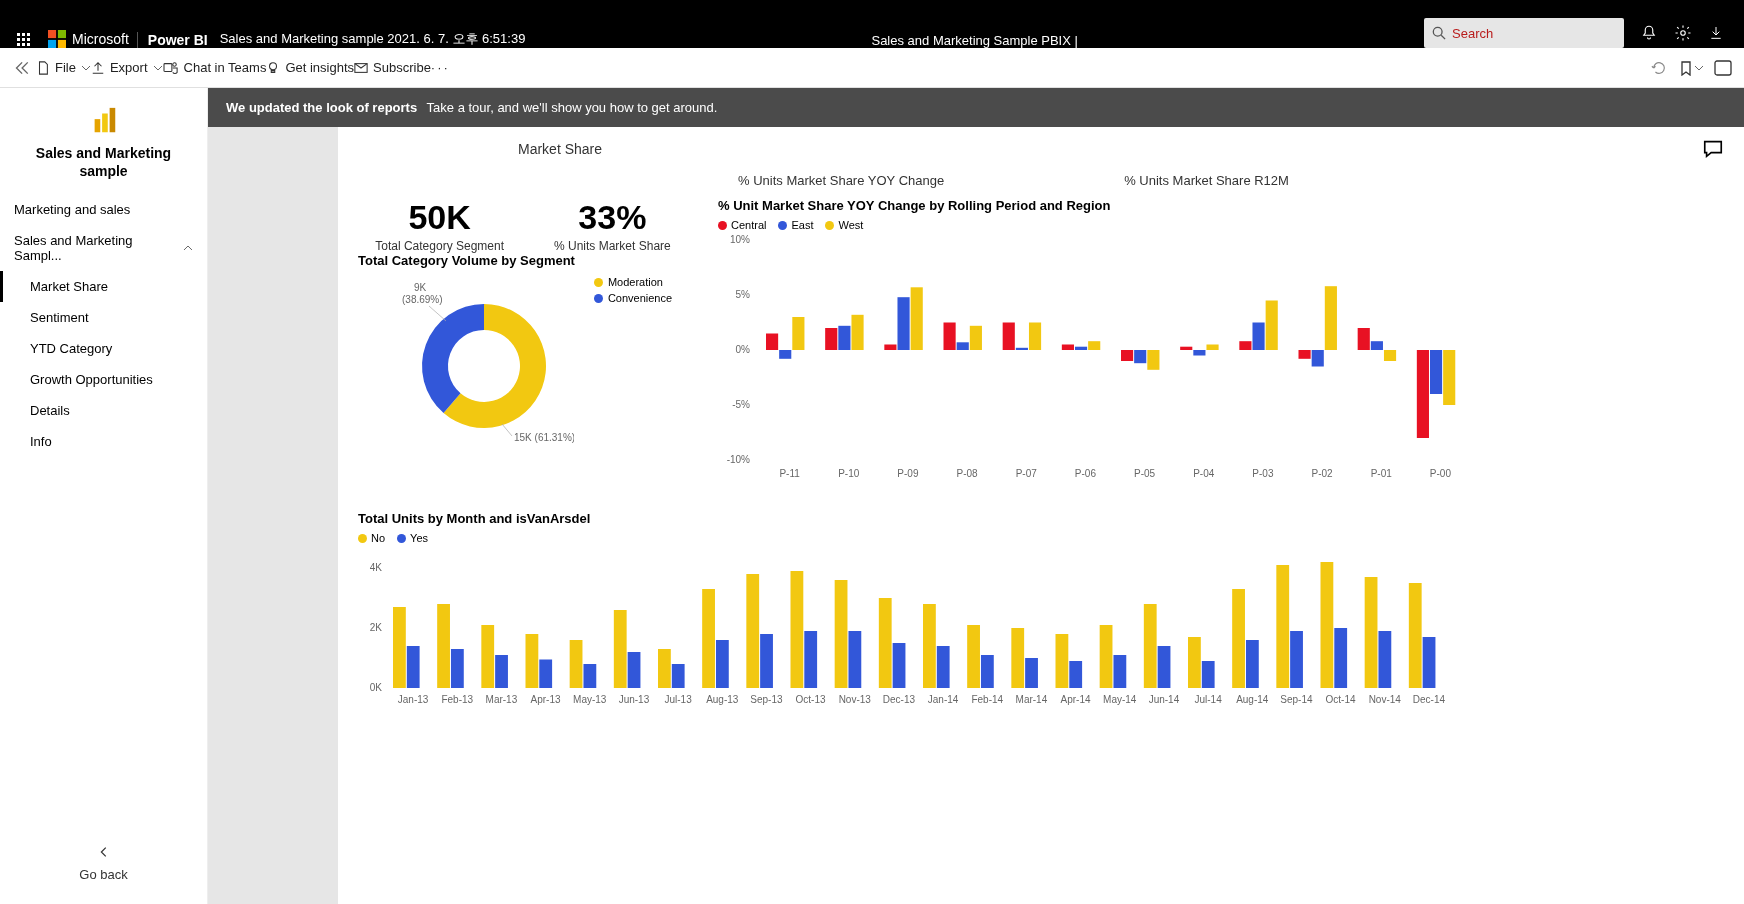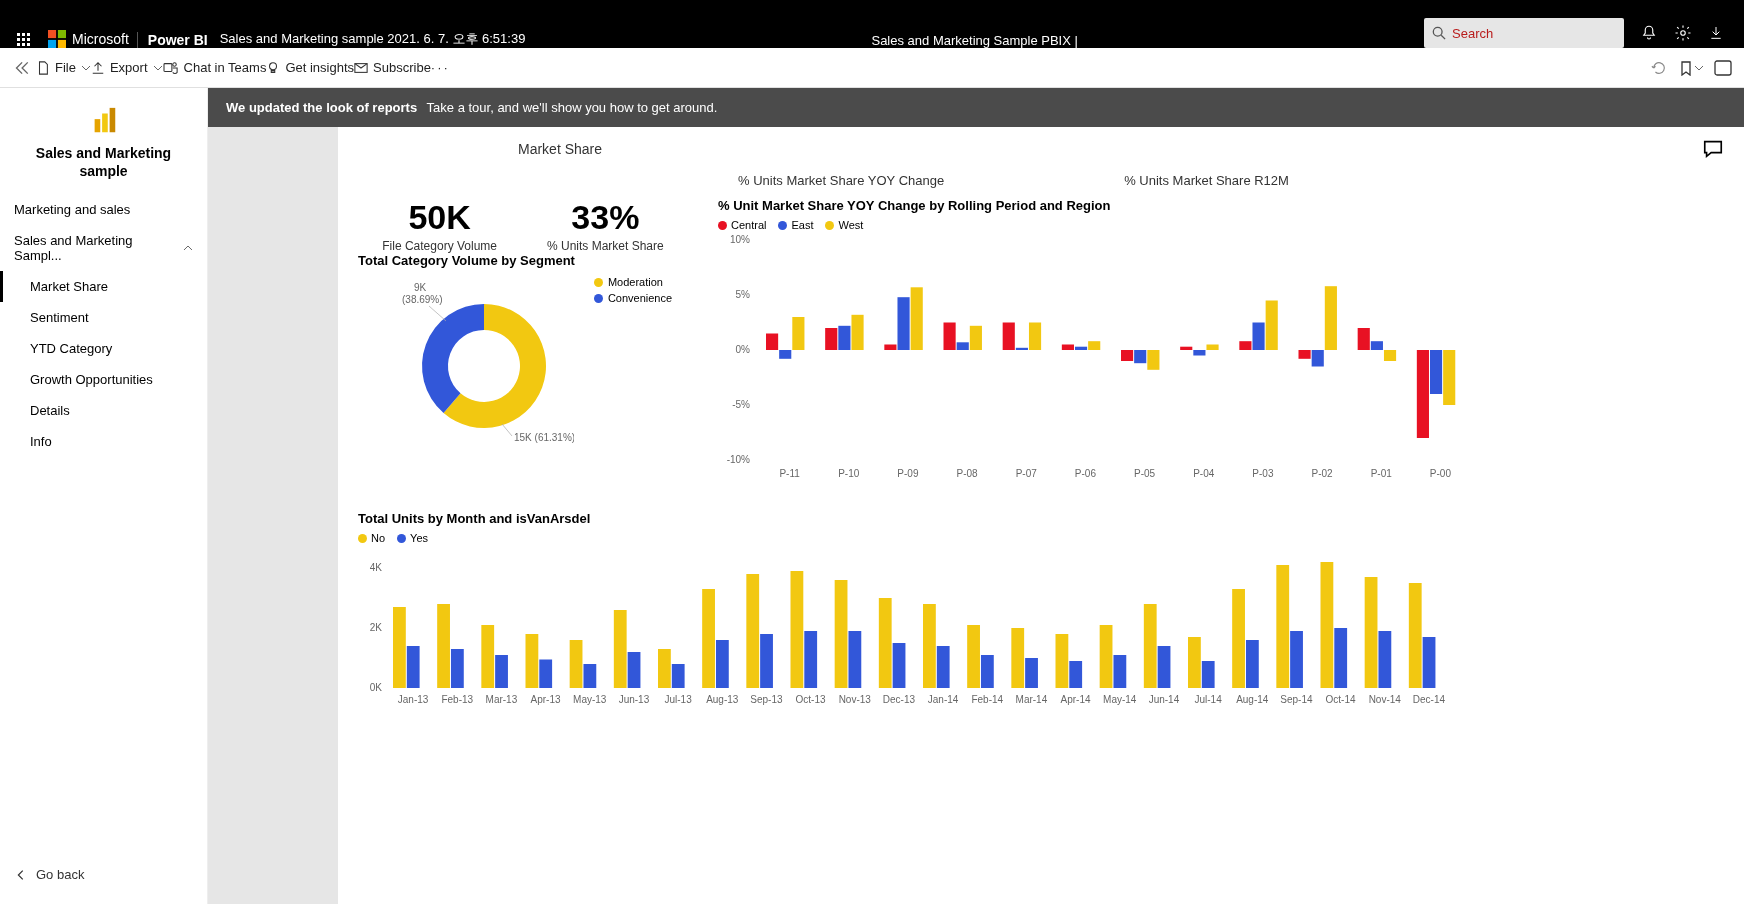--- a/index.html
+++ b/index.html
@@ -18,21 +18,21 @@
 .toolbar .spacer { flex:1; }
 .toolbar .chev { width:18px; margin-right:6px; cursor:pointer; }
 .main { display:flex; height:calc(100% - 88px); }
 .side { width:208px; border-right:1px solid #eee; padding:12px 0; font-size:13px; display:flex; flex-direction:column; }
 .side .logo { display:flex; justify-content:center; padding:6px 0 8px; }
 .side .ws-title { text-align:center; font-weight:600; font-size:14px; padding:0 18px 14px; line-height:1.3; }
 .side .nav-item { padding:8px 14px; cursor:pointer; display:flex; align-items:center; justify-content:space-between; }
 .side .nav-item.group { font-size:13px; }
 .side .sub { padding-left:30px; }
 .side .sub.active { border-left:3px solid #000; padding-left:27px; font-weight:400; }
-.side .goback { margin-top:auto; padding:10px 14px; display:flex; align-items:center; gap:8px; color:#333; font-size:13px; }
+.side .goback { margin-top:auto; padding:10px 14px; display:flex; align-items:center; gap:8px; color:#333; font-size:13px;flex-direction:column; }
 .content { flex:1; display:flex; flex-direction:column; background:#fef9c3; }
 .banner { background:#4b4b4b; color:#fff; padding:12px 18px; font-size:13px; }
 .banner b { font-weight:600; margin-right:6px; }
 .canvas-wrap { flex:1; display:flex; }
 .gutter { width:130px; background:#e6e6e6; }
 .canvas { flex:1; background:#fff; padding:4px 20px 10px 20px; position:relative; overflow:hidden; }
 .hdr-row { display:flex; align-items:center; height:36px; margin-bottom:6px; }
 .hdr-row .title { margin-left:160px; font-size:14px; color:#333; }
 .hdr-row .comment { margin-left:auto; width:22px; height:22px; }
 .tabs { display:flex; gap:180px; font-size:13px; color:#333; margin-left:380px; padding-bottom:6px; }
@@ -233,21 +233,21 @@
         <div class="tabs">
           <span>% Units Market Share YOY Change</span>
           <span>% Units Market Share R12M</span>
         </div>
 
         <div class="row1">
           <div class="kpi-col">
             <div class="kpi-pair">
               <div class="kpi">
                 <div class="big">50K</div>
-                <div class="lbl">File Category Volume</div>
+                <div class="lbl">Total Category Segment</div>
               </div>
               <div class="kpi">
                 <div class="big">33%</div>
                 <div class="lbl">% Units Market Share</div>
               </div>
             </div>
             <div class="donut-title">Total Category Volume by Segment</div>
             <div class="donut-wrap">
               <svg class="donut-svg" id="donut-svg" viewBox="0 0 200 180">
                   <path d="M110 28 A62 62 0 1 1 69.55677445428122 136.99303679757372 L86.51683677990522 117.28627943084926 A36 36 0 1 0 110 54 Z" fill="#F2C811"></path>

